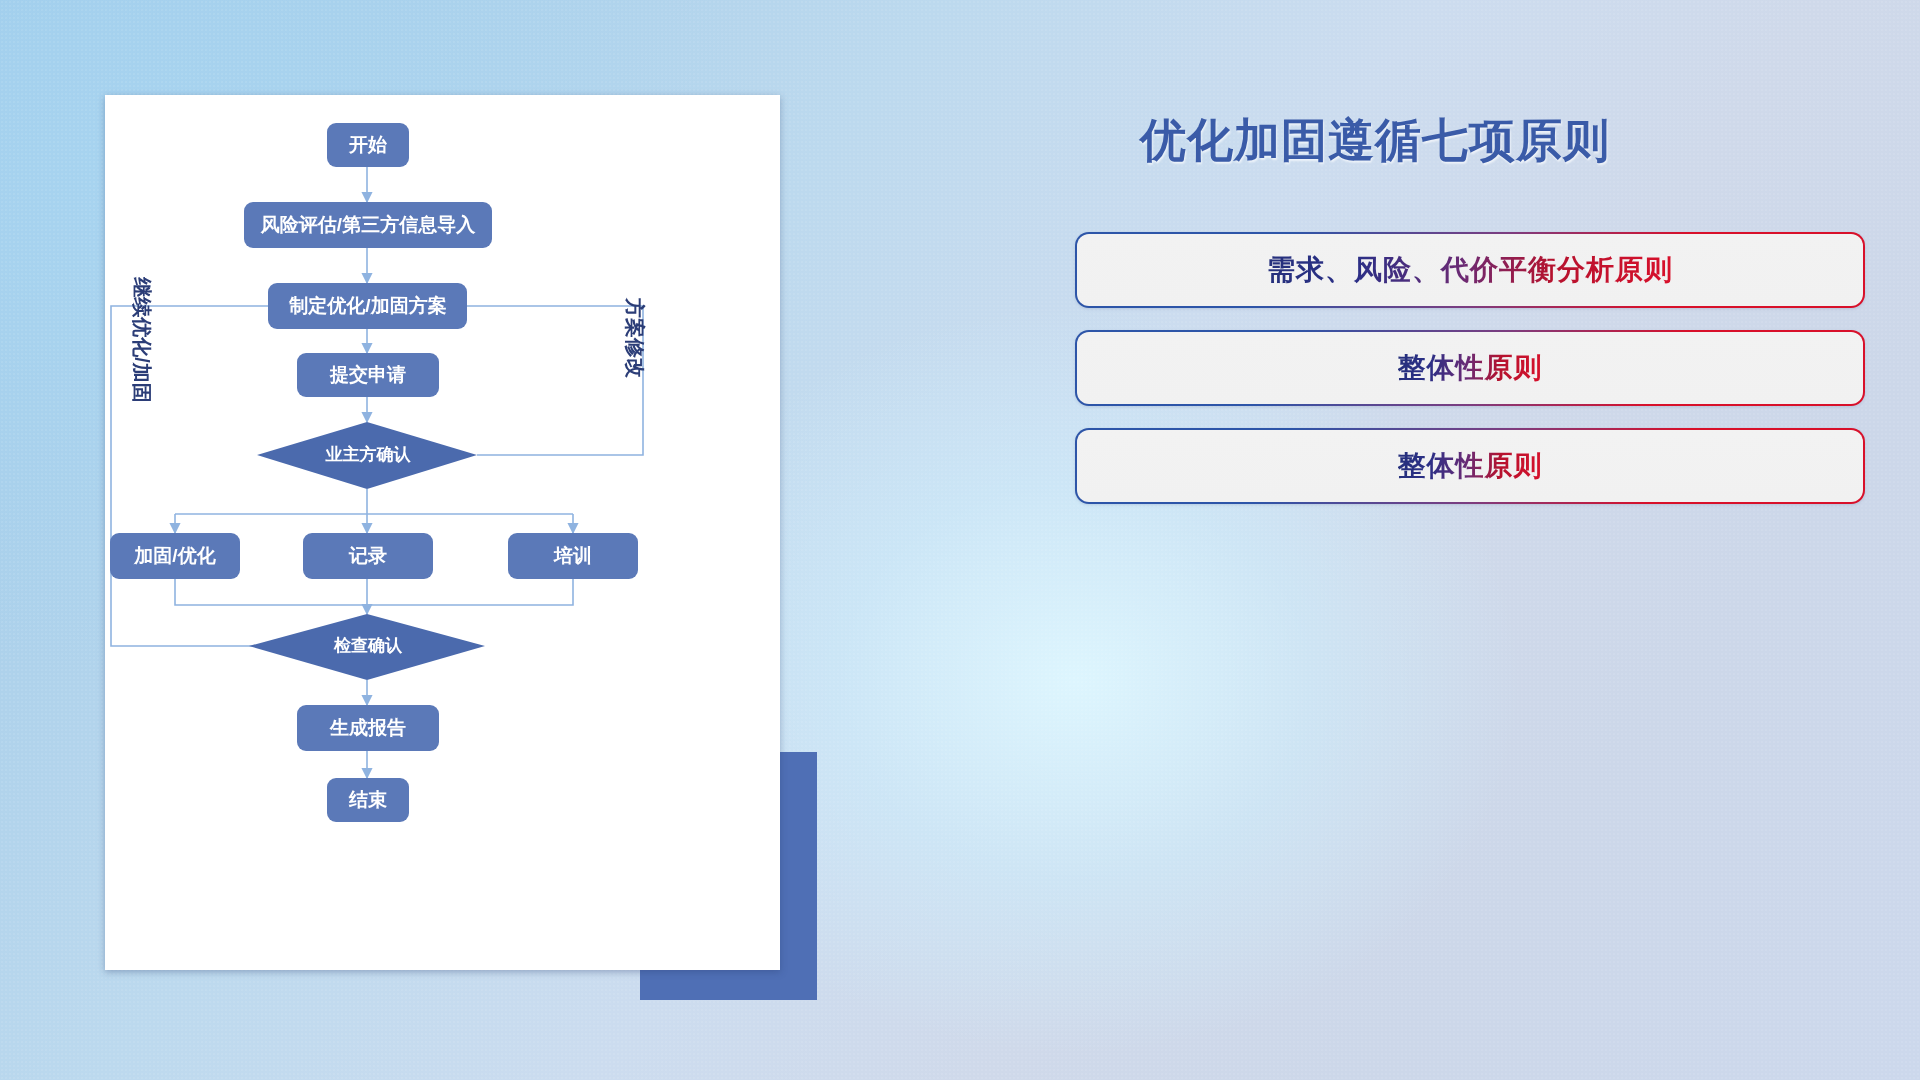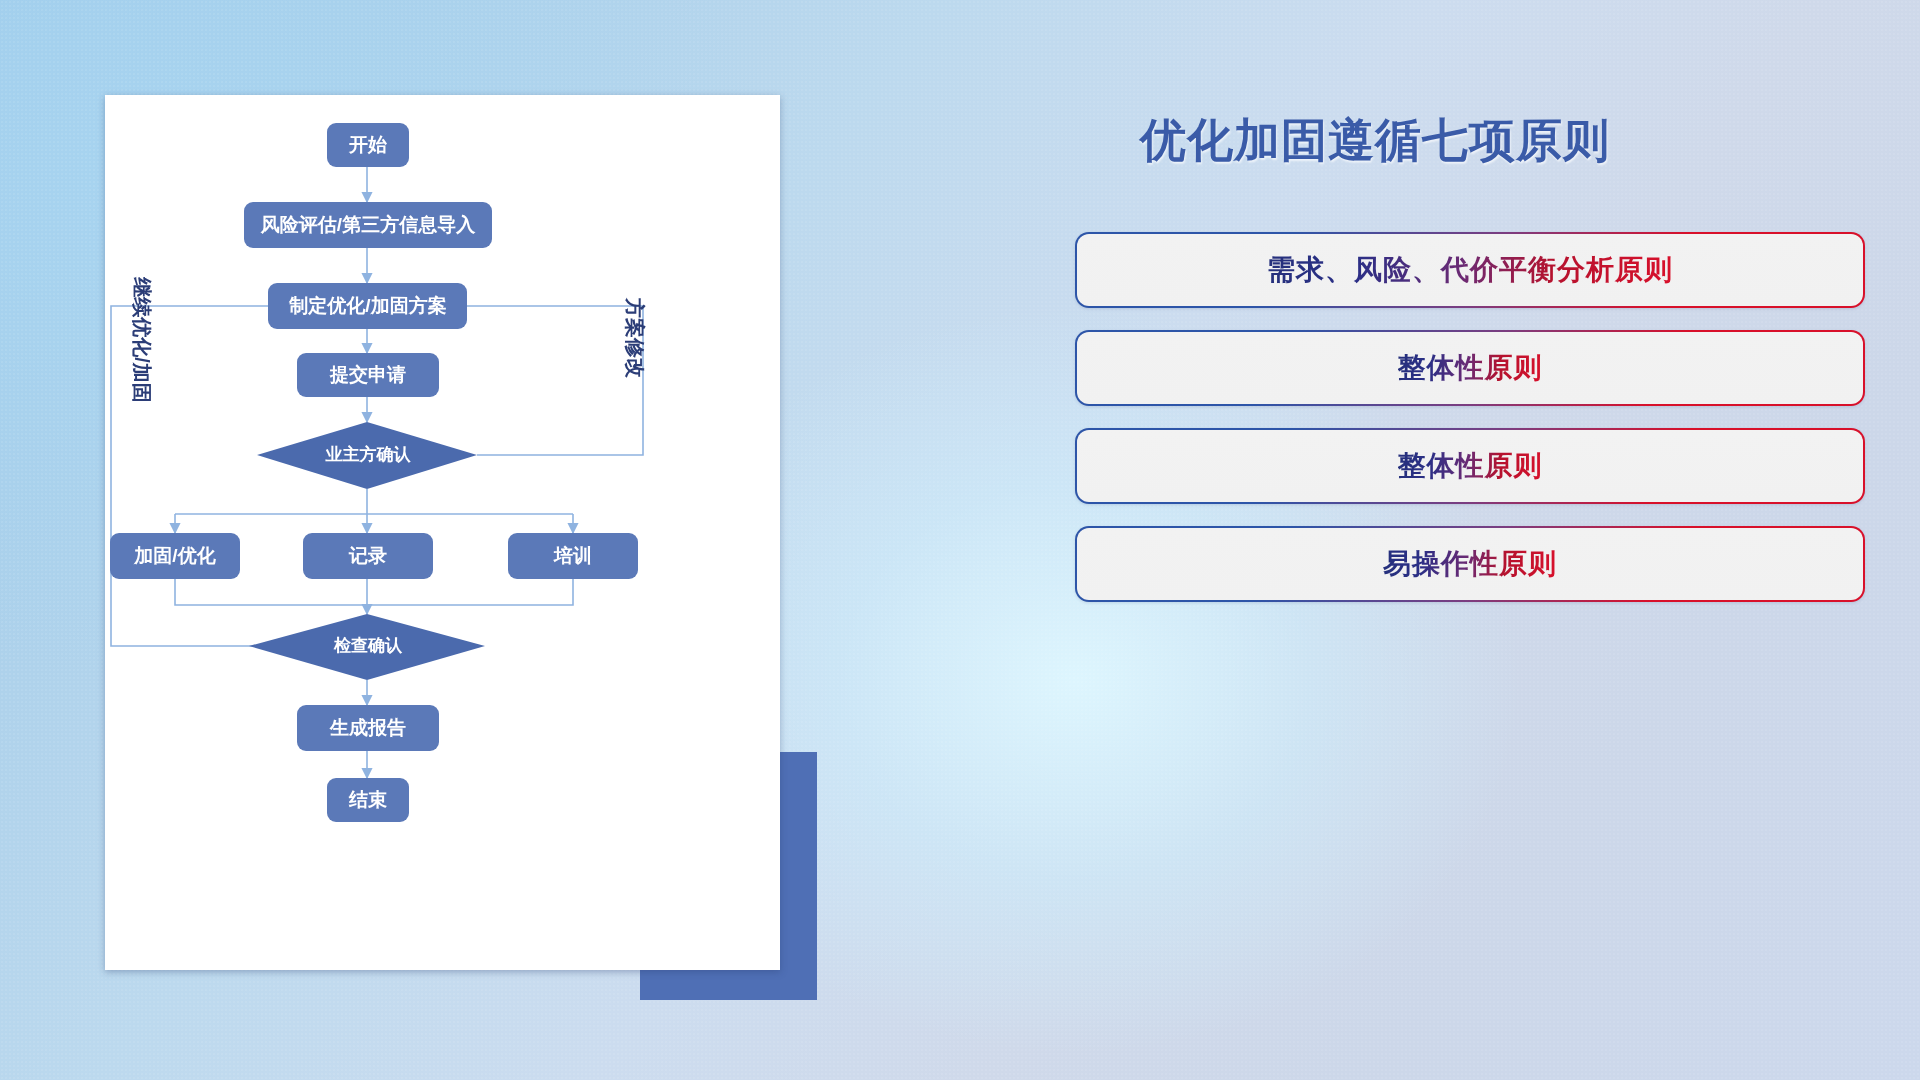--- a/index.html
+++ b/index.html
@@ -276,20 +276,17 @@
       <div class="principle-card">
         <span class="principle-text">整体性原则</span>
       </div>
 
       <div class="principle-card">
         <span class="principle-text">整体性原则</span>
       </div>
 
 
 
-      <div class="principle-card">
-        <span class="principle-text">易操作性原则</span>
-      </div>
 
     </div>
   </div>
 
 </div>
 
 </body></html>

